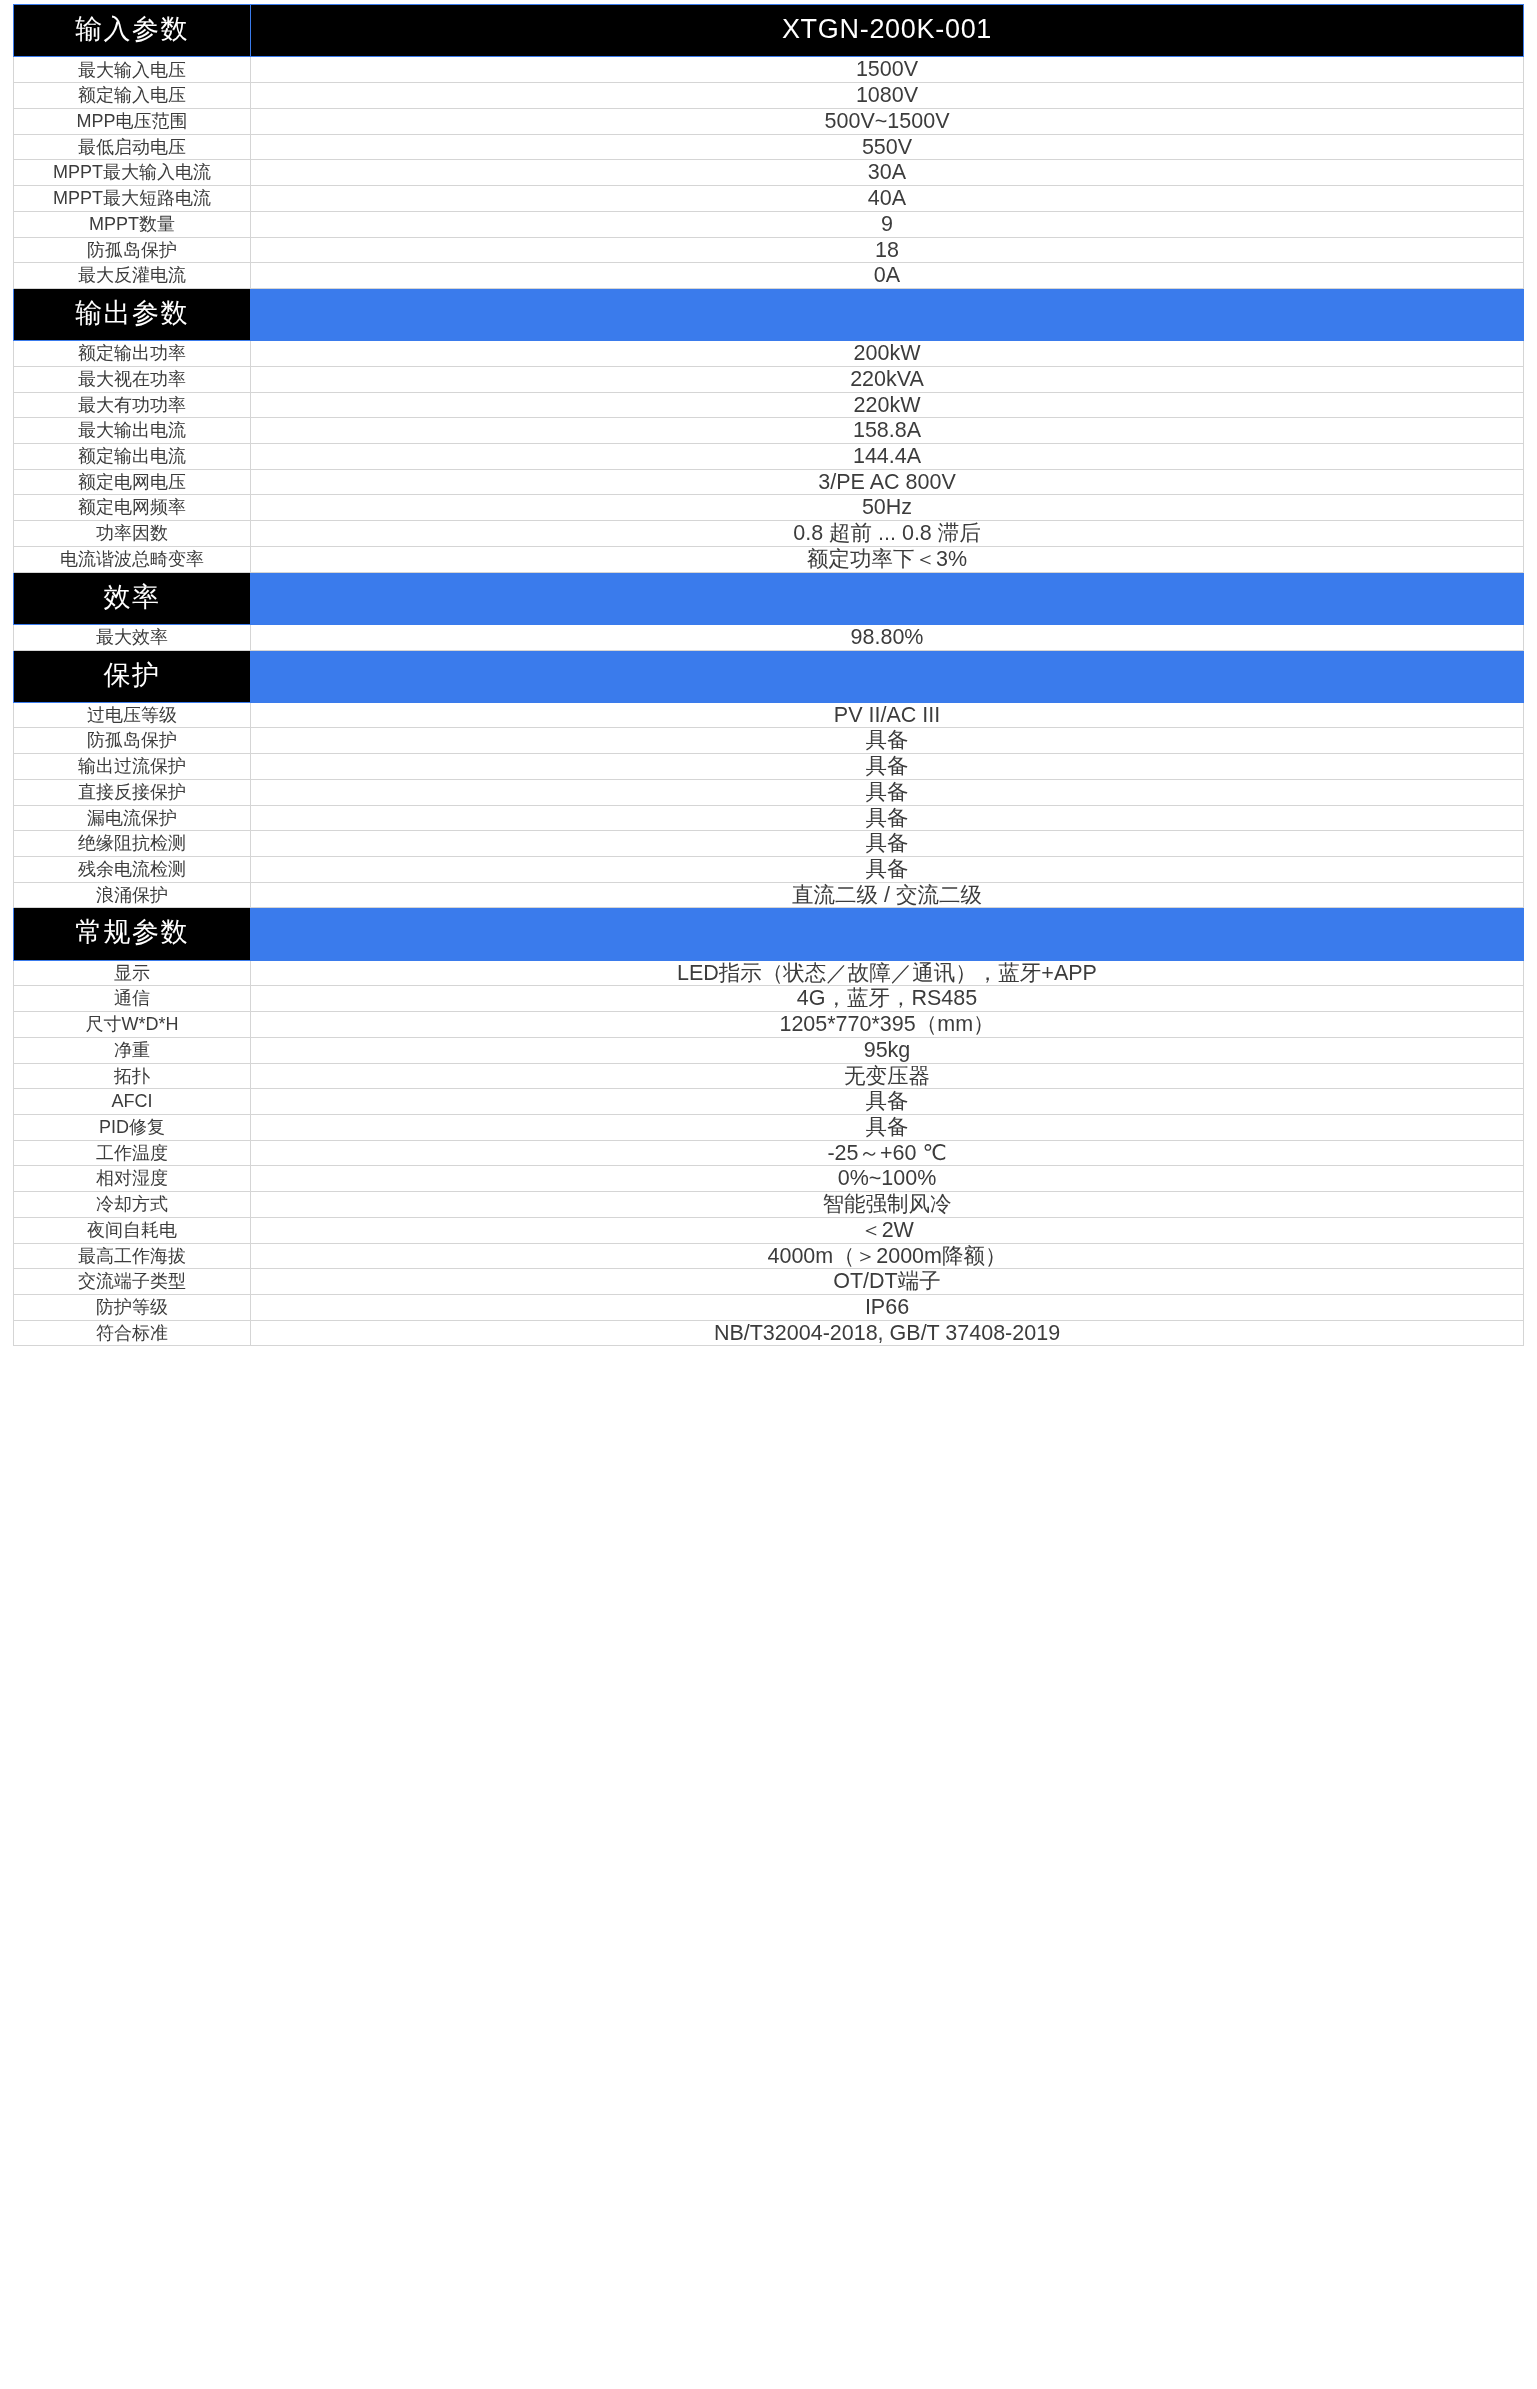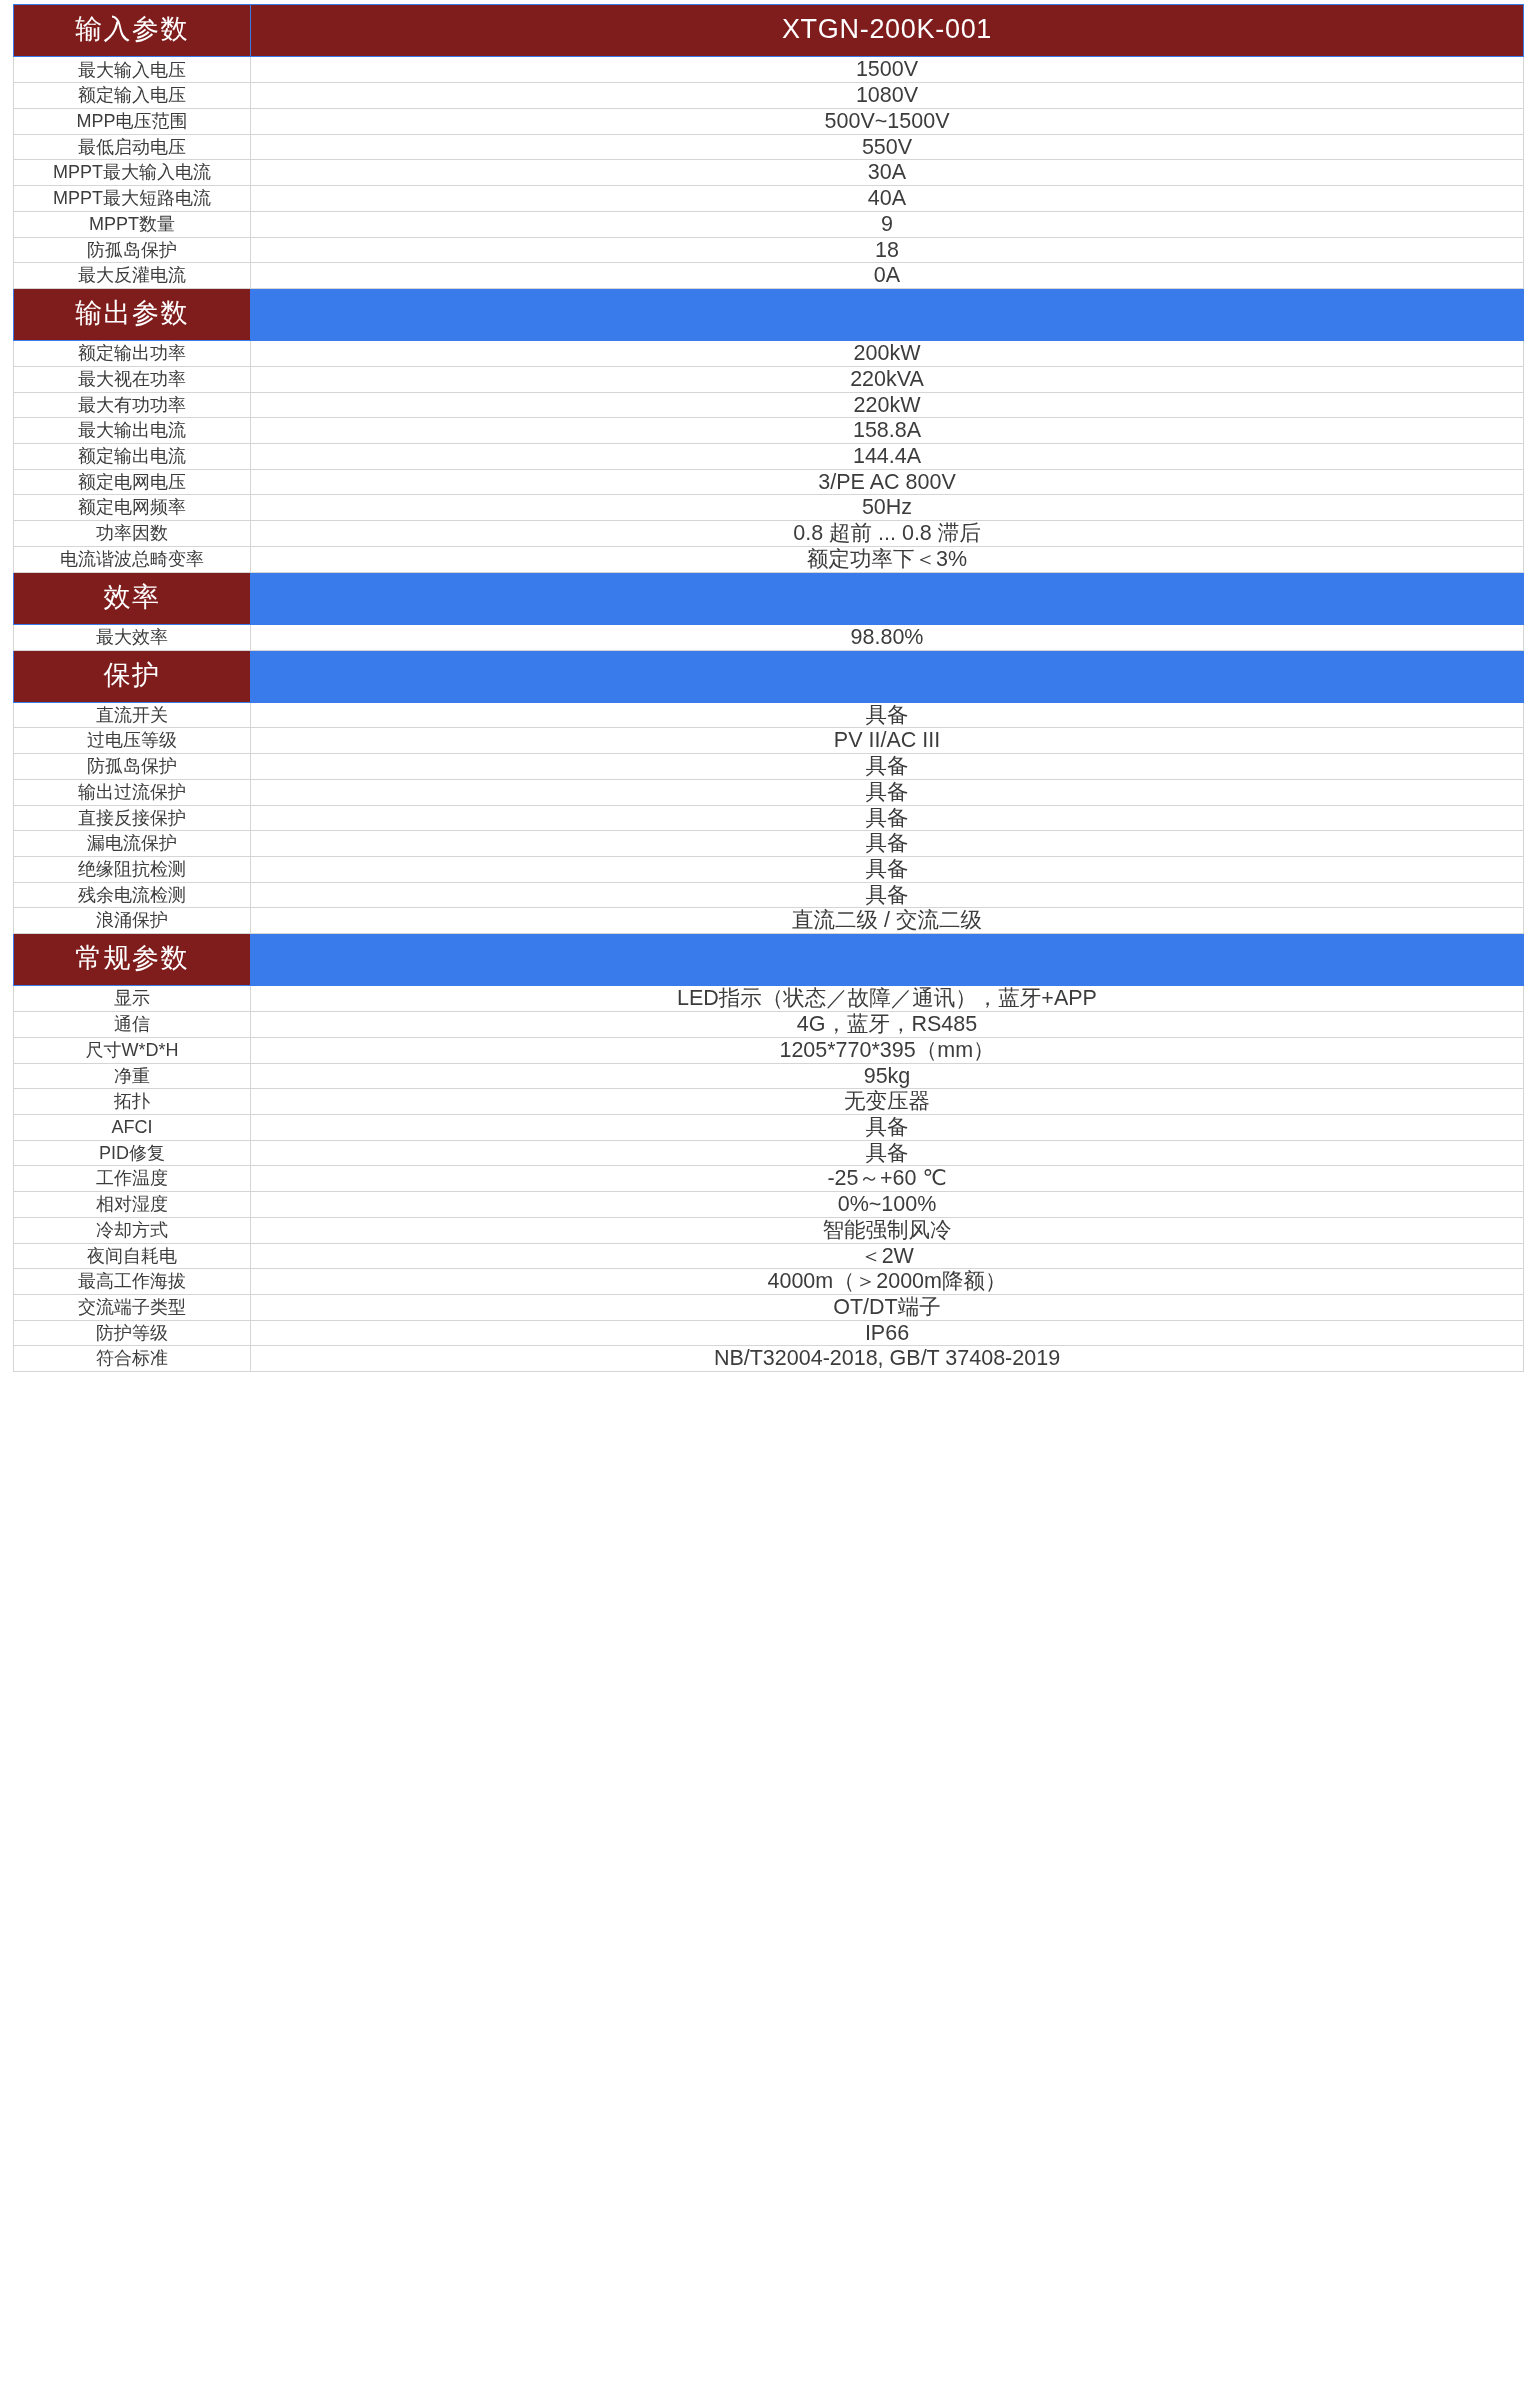--- a/index.html
+++ b/index.html
@@ -24,21 +24,21 @@
   table.spec td {
     border: 0.7px solid #d5d5d5;
     padding: 0;
     vertical-align: middle;
   }
   col.label-col { width: 237px; }
   col.value-col { width: auto; }
 
   
   tr.section td {
-    background: #7f1d1d;
+    background: #000000;
     border: 0.7px solid #3a7bec;
     color: #ffffff;
   }
   tr.section .sec-label {
     font-size: 27px;
     text-align: center;
     padding: 10px 0 11.5px 0;
     letter-spacing: 1.4px;
     line-height: 1.1;
   }
@@ -170,24 +170,20 @@
         </tr>
         <tr class="row">
           <td class="k">最大效率</td>
           <td class="v">98.80%</td>
         </tr>
         <tr class="section">
           <td class="sec-label">保护</td>
           <td class="sec-empty"></td>
         </tr>
         <tr class="row">
-          <td class="k">直流开关</td>
-          <td class="v">具备</td>
-        </tr>
-        <tr class="row">
           <td class="k">过电压等级</td>
           <td class="v">PV II/AC III</td>
         </tr>
         <tr class="row">
           <td class="k">防孤岛保护</td>
           <td class="v">具备</td>
         </tr>
         <tr class="row">
           <td class="k">输出过流保护</td>
           <td class="v">具备</td>

